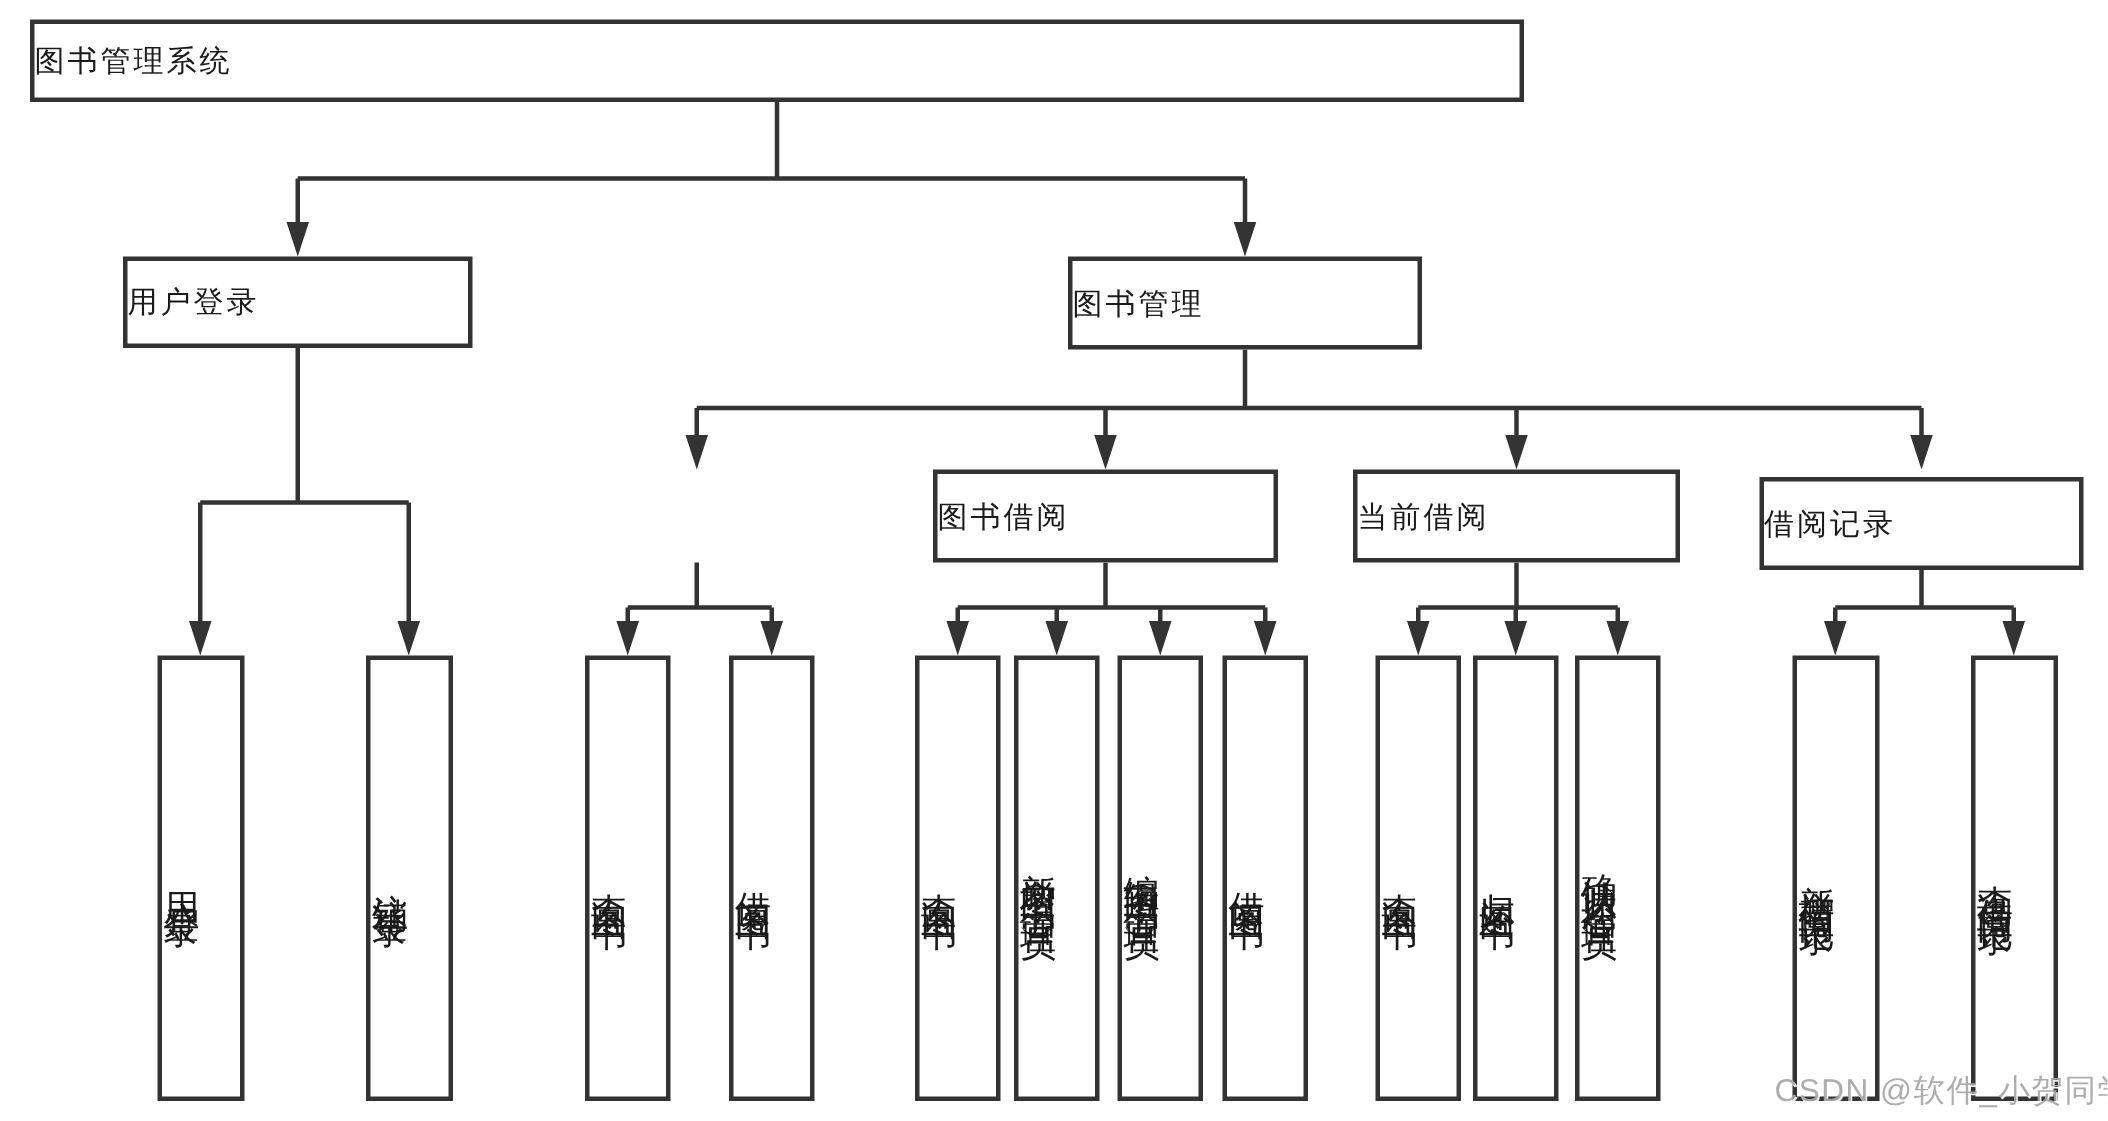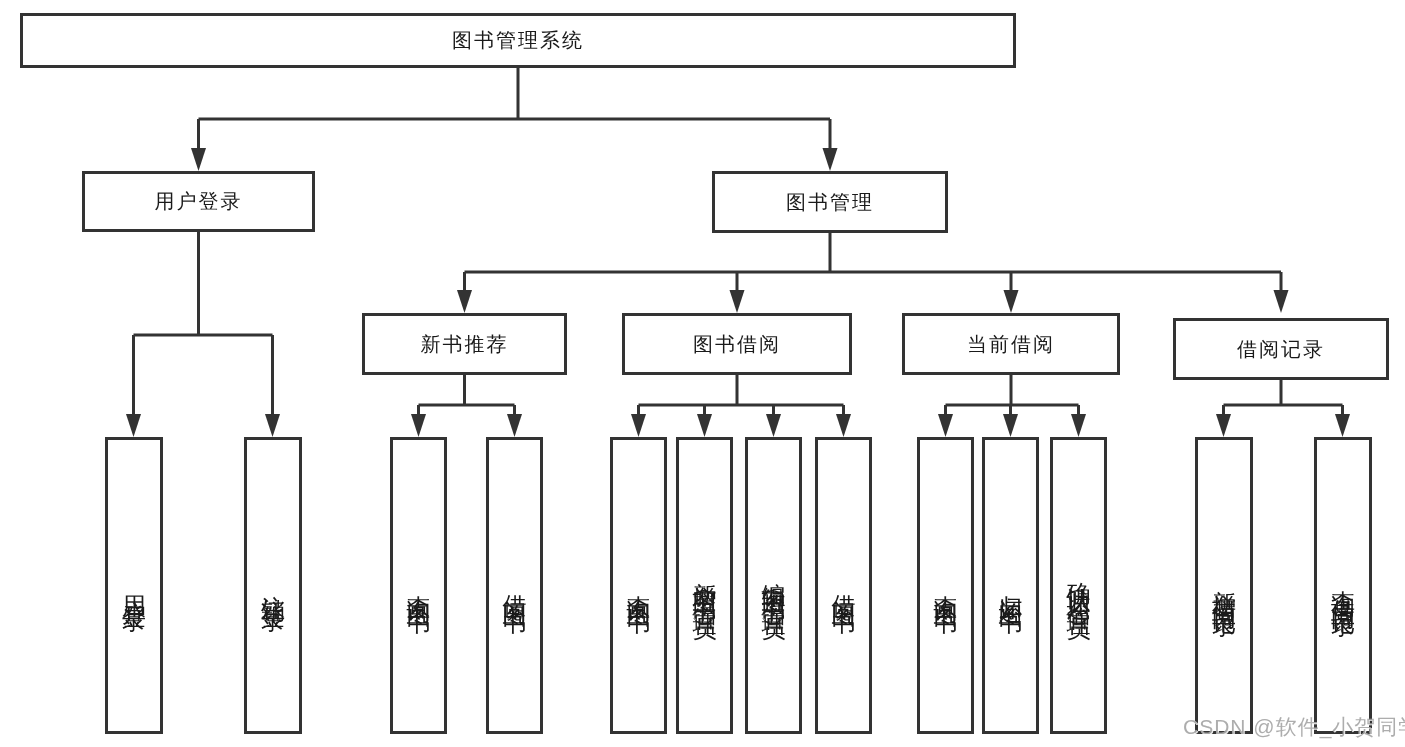--- a/index.html
+++ b/index.html
@@ -7,21 +7,21 @@
     width:1405px;height:747px;position:relative;overflow:hidden;
     background:#ffffff;
     font-family:"Liberation Sans","DejaVu Sans",sans-serif;
     color:#1a1a1a;
   }
   .stage{position:absolute;left:0;top:0;width:1405px;height:747px;}
   svg.connectors{position:absolute;left:0;top:0;z-index:1;}
   .box{
     position:absolute;box-sizing:border-box;
     border:3px solid #333333;background:#ffffff;
-    display:flex;align-items:center;justify-content:center;
+    display:flex;align-items:center;justify-content:flex-start;
     z-index:2;
   }
   .hlabel{
     font-size:20px;letter-spacing:2px;color:#1a1a1a;white-space:nowrap;
   }
   .vlabel{
     writing-mode:vertical-rl;text-orientation:mixed;
     font-size:24px;letter-spacing:5px;line-height:1;color:#1a1a1a;
   }
   .watermark{
@@ -87,23 +87,20 @@
     <span class="hlabel">图书管理系统</span>
   </div>
 
   <div class="box" style="left:82px;top:171px;width:233px;height:61px;">
     <span class="hlabel">用户登录</span>
   </div>
   <div class="box" style="left:712px;top:171px;width:236px;height:62px;">
     <span class="hlabel">图书管理</span>
   </div>
 
-  <div class="box" style="left:362px;top:313px;width:205px;height:62px;">
-    <span class="hlabel">新书推荐</span>
-  </div>
   <div class="box" style="left:622px;top:313px;width:230px;height:62px;">
     <span class="hlabel">图书借阅</span>
   </div>
   <div class="box" style="left:902px;top:313px;width:218px;height:62px;">
     <span class="hlabel">当前借阅</span>
   </div>
   <div class="box" style="left:1173px;top:318px;width:216px;height:62px;">
     <span class="hlabel">借阅记录</span>
   </div>
 

